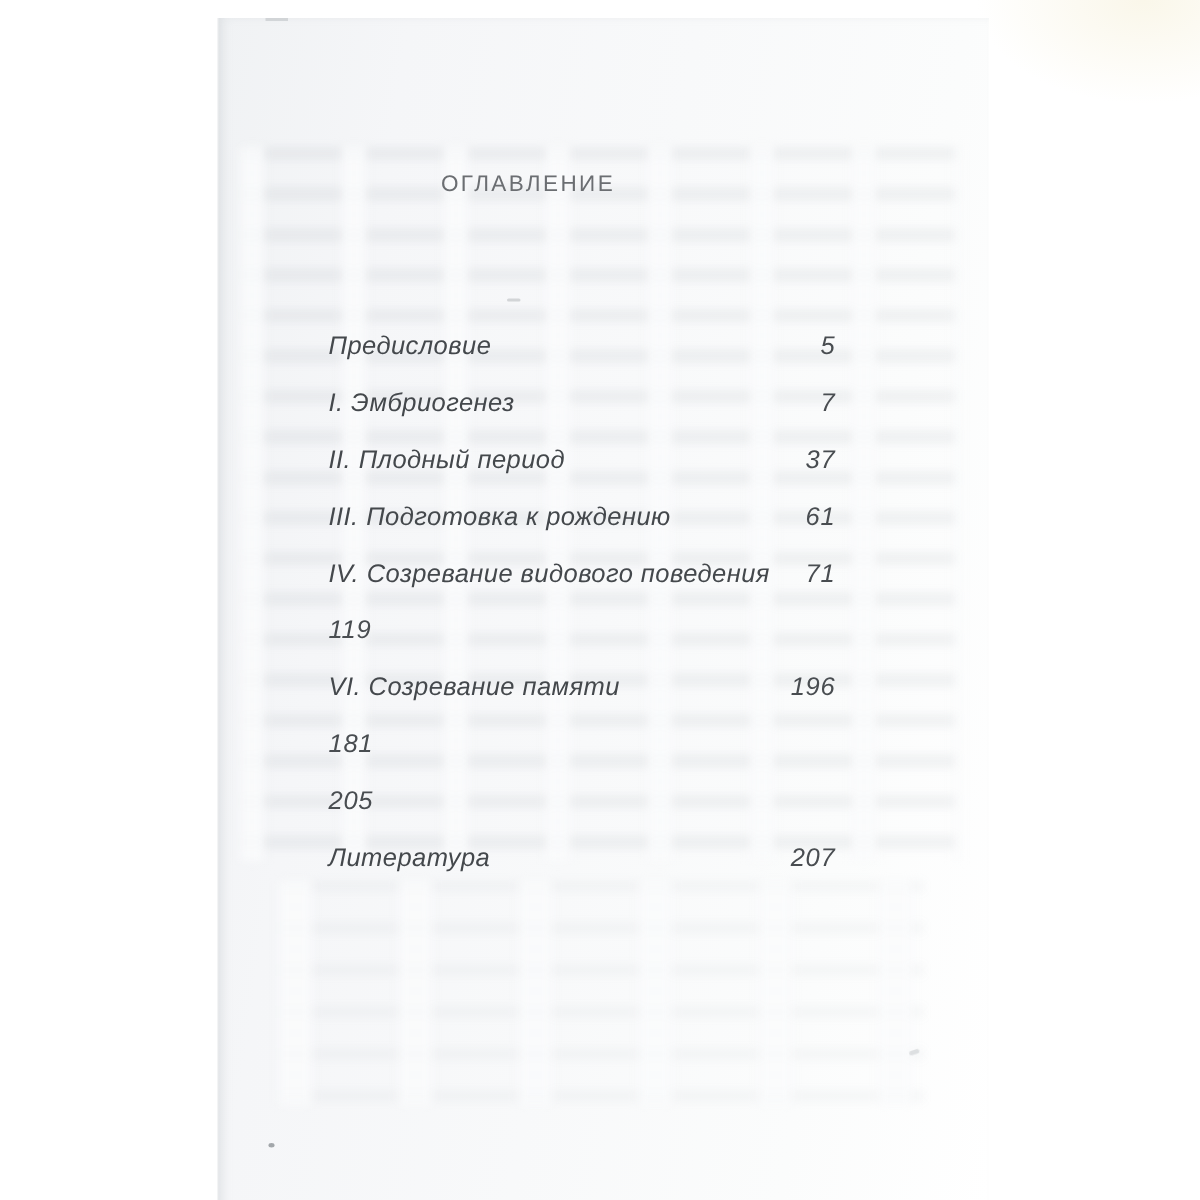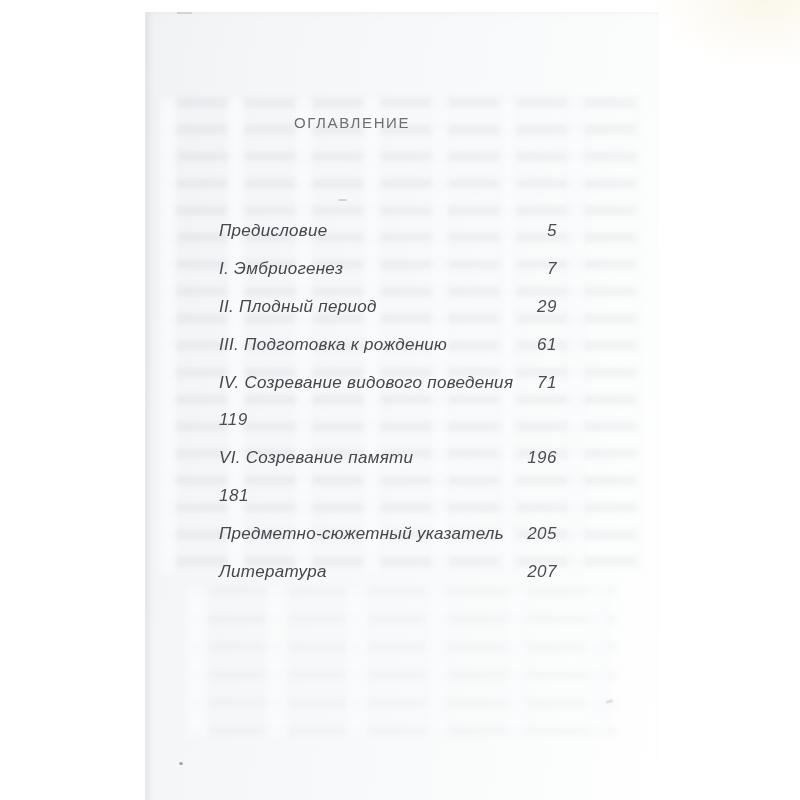--- a/index.html
+++ b/index.html
@@ -117,21 +117,21 @@
           <span class="num">5</span>
         </div>
 
         <div class="toc-row">
           <span class="label">I. Эмбриогенез</span>
           <span class="num">7</span>
         </div>
 
         <div class="toc-row">
           <span class="label">II. Плодный период</span>
-          <span class="num">29</span>
+          <span class="num">37</span>
         </div>
 
         <div class="toc-row">
           <span class="label">III. Подготовка к рождению</span>
           <span class="num">61</span>
         </div>
 
         <div class="toc-row">
           <span class="label">IV. Созревание видового поведения</span>
           <span class="num">71</span>
@@ -144,21 +144,20 @@
         <div class="toc-row">
           <span class="label">VI. Созревание памяти</span>
           <span class="num">196</span>
         </div>
 
         <div class="toc-row">
           <span class="num">181</span>
         </div>
 
         <div class="toc-row">
-          <span class="label">Предметно-сюжетный указатель</span>
           <span class="num">205</span>
         </div>
 
         <div class="toc-row">
           <span class="label">Литература</span>
           <span class="num">207</span>
         </div>
       </div>
 
   </div>

